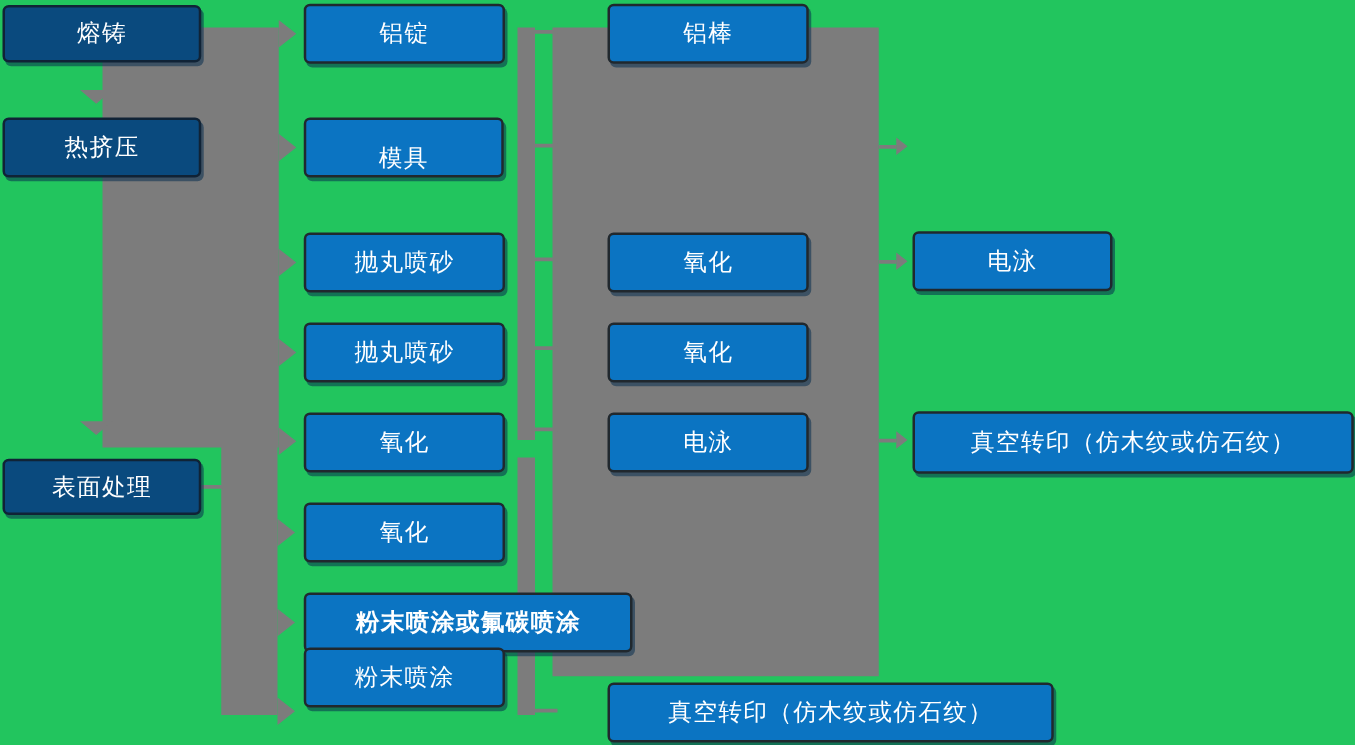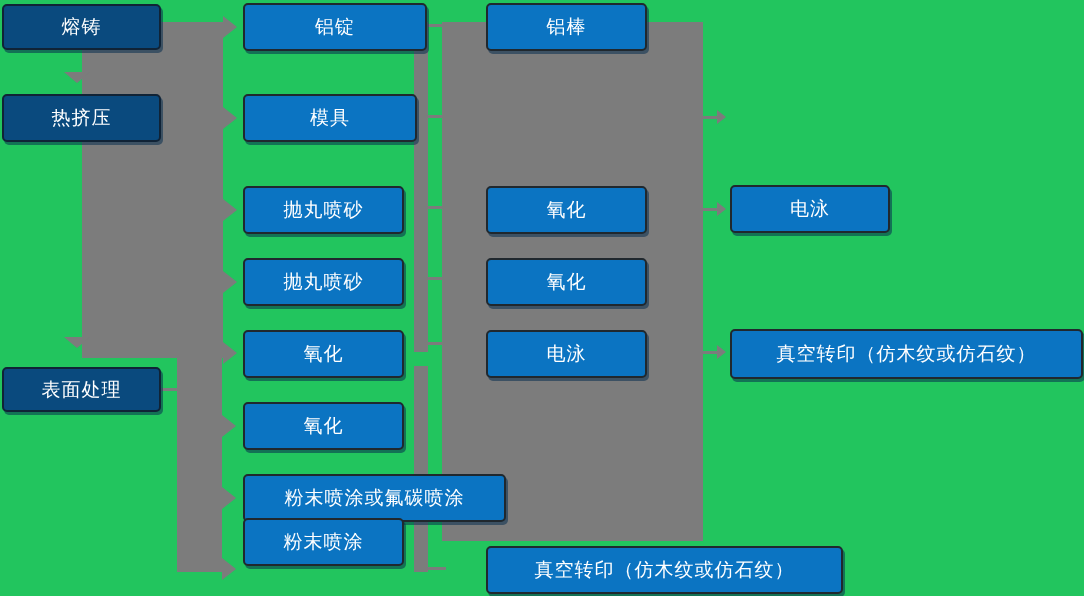--- a/index.html
+++ b/index.html
@@ -102,39 +102,39 @@
   <div class="node stage-box" style="left:2px; top:4px;   width:159px; height:46px;">
       <span>熔铸</span>
     </div>
   <div class="node stage-box" style="left:2px; top:94px;  width:159px; height:48px;">
       <span>热挤压</span>
     </div>
   <div class="node stage-box" style="left:2px; top:367px; width:159px; height:45px;">
       <span>表面处理</span>
     </div>
 
-  <div class="node proc-box" style="left:243px; top:3px;   width:184px; height:48px;">
+  <div class="node proc-box" style="left:243px; top:3px;   width:161px; height:48px;">
       <span>铝锭</span>
     </div>
-  <div class="node proc-box" style="left:243px; top:94px;  width:174px; height:48px;">
+  <div class="node proc-box" style="left:243px; top:94px;  width:160px; height:48px;align-items:flex-end;">
       <span>模具</span>
     </div>
   <div class="node proc-box" style="left:243px; top:186px; width:161px; height:48px;">
       <span>抛丸喷砂</span>
     </div>
   <div class="node proc-box" style="left:243px; top:258px; width:161px; height:48px;">
       <span>抛丸喷砂</span>
     </div>
   <div class="node proc-box" style="left:243px; top:330px; width:161px; height:48px;">
       <span>氧化</span>
     </div>
   <div class="node proc-box" style="left:243px; top:402px; width:161px; height:48px;">
       <span>氧化</span>
     </div>
-  <div class="node proc-box" style="left:243px; top:474px; width:263px; height:48px;">
+  <div class="node proc-box" style="left:243px; top:474px; width:263px; height:48px;font-weight:bold;">
       <span>粉末喷涂或氟碳喷涂</span>
     </div>
   <div class="node proc-box" style="left:243px; top:518px; width:161px; height:48px;">
       <span>粉末喷涂</span>
     </div>
 
   <div class="node proc-box" style="left:486px; top:3px;   width:161px; height:48px;text-align:center;">
       <span>铝棒</span>
     </div>
   <div class="node proc-box" style="left:486px; top:186px; width:161px; height:48px;">

